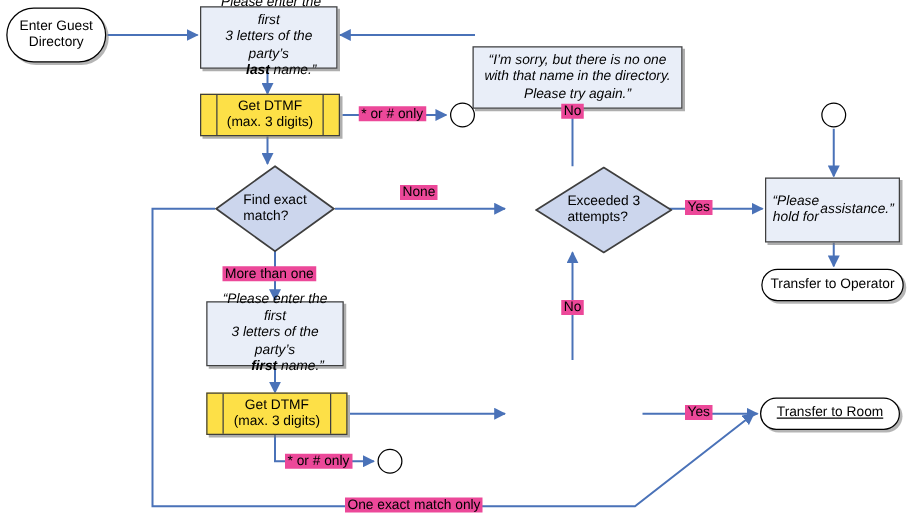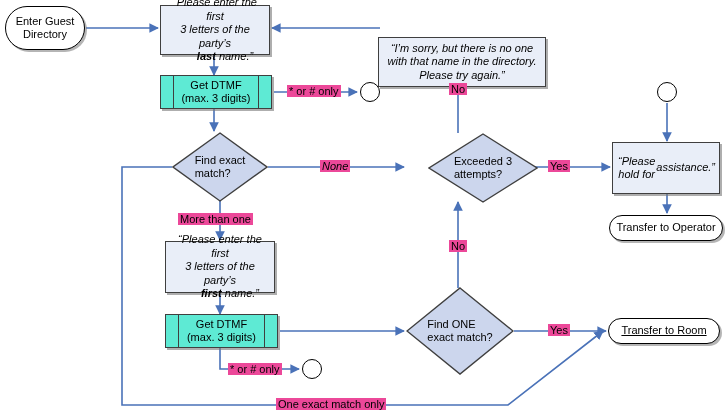--- a/index.html
+++ b/index.html
@@ -46,21 +46,21 @@
   
   .rect {
     background: #e9eef8;
     border: 1.4px solid #3f3f3f;
     box-shadow: 2px 2px 0 rgba(120,120,120,0.6);
     font-style: italic;
     padding: 2px 4px;
   }
   
   .predef {
-    background: #5eead4;
+    background: #fde047;
     border: 1.4px solid #3f3f3f;
     box-shadow: 2px 2px 0 rgba(120,120,120,0.6);
   }
   .predef .bar-l, .predef .bar-r {
     position: absolute;
     top: 0;
     bottom: 0;
     width: 1.4px;
     background: #3f3f3f;
   }
@@ -229,41 +229,30 @@
 
   <div class="node predef" style="left:165px; top:314px; width:113px; height:34px; flex-direction:column; position:absolute;">
     <span class="bar-l"></span>
     <span class="bar-r"></span>
     <span class="predef-label">Get DTMF</span>
     <span class="predef-label">(max. 3 digits)</span>
   </div>
 
   <div class="conn-circle" style="left:302px; top:359px; width:20px; height:20px;"></div>
 
-  <div class="diamond-wrap" style="left:406px; top:287px; width:108px; height:88px;">
-    <svg width="108" height="88" viewBox="0 0 108 88" xmlns="http://www.w3.org/2000/svg">
-      <polygon points="54,1 107,44 54,87 1,44" fill="#ccd6ed" stroke="#3f3f3f" stroke-width="1.4"></polygon>
-    </svg>
-    <div class="diamond-label">
-      <div>
-        <span>Find ONE</span><br>
-        <span>exact match?</span>
-      </div>
-    </div>
-  </div>
 
   <div class="node terminator" style="left:608px; top:318px; width:112px; height:26px;text-decoration:underline;">
     <span>Transfer to Room</span>
   </div>
 
   <div class="edge-label" style="left:287px; top:85px;">* or # only</div>
 
   <div class="edge-label" style="left:228px; top:363px;">* or # only</div>
 
-  <div class="edge-label" style="left:320px; top:160px;font-style:italic;">None</div>
+  <div class="edge-label" style="left:320px; top:148px;">None</div>
 
   <div class="edge-label" style="left:178px; top:213px;text-align:center;">More than one</div>
 
   <div class="edge-label" style="left:548px; top:160px;">Yes</div>
 
   <div class="edge-label" style="left:449px; top:83px;">No</div>
 
   <div class="edge-label" style="left:449px; top:240px;">No</div>
 
   <div class="edge-label" style="left:548px; top:324px;">Yes</div>

